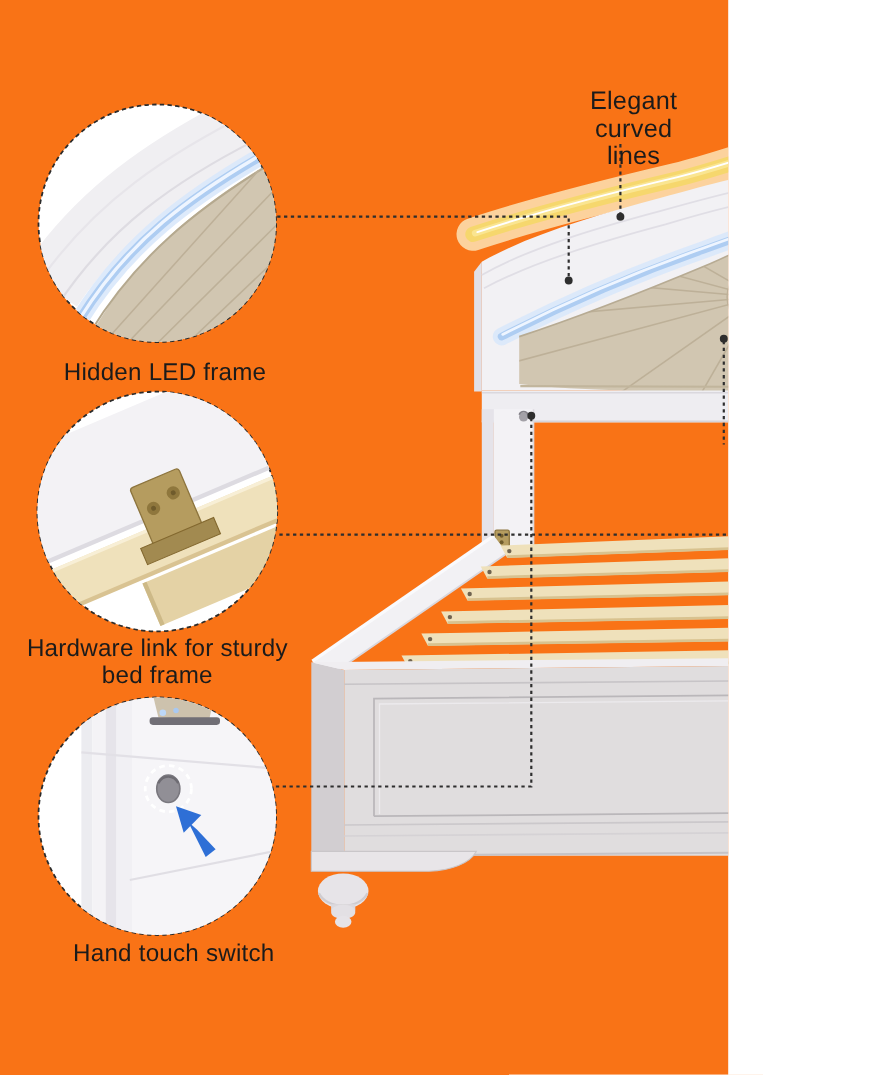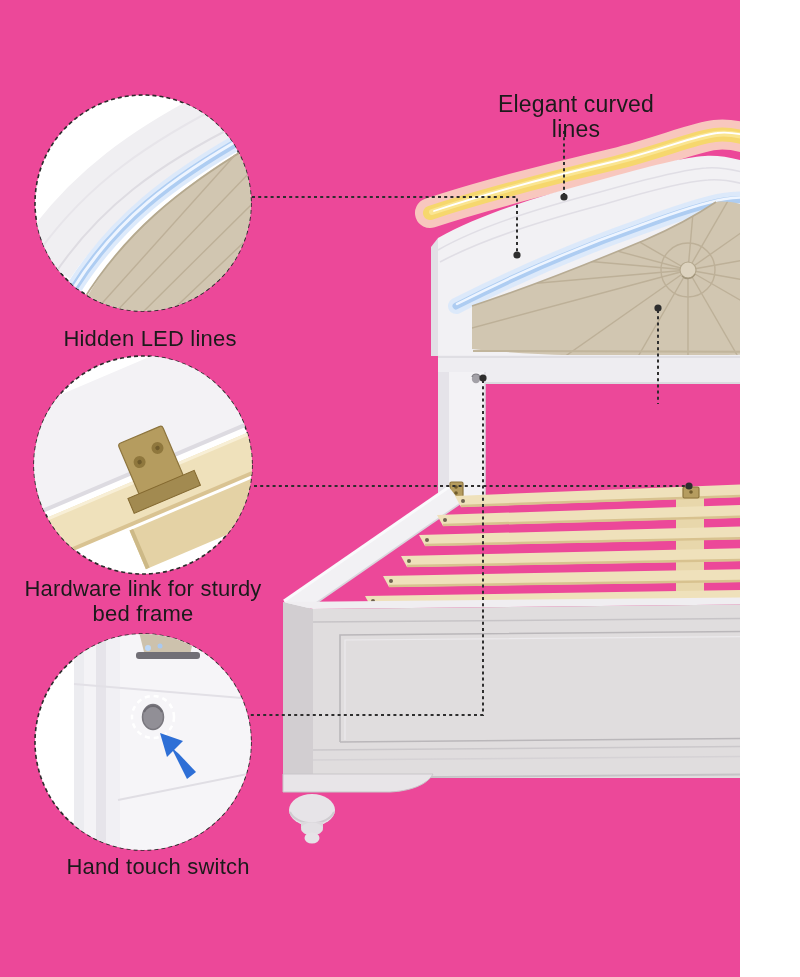--- a/index.html
+++ b/index.html
@@ -1,17 +1,17 @@
 <!DOCTYPE html>
 <html style="--text: #1b1b1b; --connector: #2e2e2e; --glow-yellow: #f6d76d; --glow-yellow-pale: #fcf2cb; --led-blue: #aecdf2; --led-blue-pale: #d9e8fb; --fabric: #d1c6b1; --fabric-seam: #bdb098; --frame-white: #f2f1f4; --frame-shadow: #e2e0e6; --wood: #efe1bb; --wood-shadow: #d8c28f; --brass: #b59c5f; --footboard: #e0ddde; --arrow-blue: #2e6fd6;"><head>
 <meta charset="utf-8">
 <style>
   html,body{margin:0;padding:0;background:#fff;}
   body{font-family:"Liberation Sans", sans-serif;}
-  .stage{position:relative;width:740px;height:977px;background:#ec4899;overflow:hidden;}
+  .stage{position:relative;width:662px;height:977px;background:#f97316;overflow:hidden;}
   .stage svg{position:absolute;left:0;top:0;}
   .lbl{
     position:absolute;
     transform:translate(-50%,-50%);
     color:var(--text,#1b1b1b);
     font-size:22px;
     line-height:25px;
     text-align:center;
     white-space:pre-line;
     letter-spacing:.2px;
@@ -263,17 +263,17 @@
       <circle cx="153" cy="717" r="21" fill="none" stroke="#ffffff" stroke-width="2.5" stroke-dasharray="5 4"></circle>
       <g>
         <polygon class="arrow" points="160,733 183,741 167,757"></polygon>
         <polygon class="arrow" points="171,747 179,754 196,772 187,779"></polygon>
       </g>
     </g>
   </g>
 </svg>
 
   <div class="lbl" style="left:576px;top:117px;font-size:23px">Elegant curved lines</div>
-  <div class="lbl" style="left:150px;top:338px">Hidden LED lines</div>
+  <div class="lbl" style="left:150px;top:338px">Hidden LED frame</div>
   <div class="lbl" style="left:143px;top:601px">Hardware link for sturdy
 bed frame</div>
   <div class="lbl" style="left:158px;top:866px">Hand touch switch</div>
 </div>
 
 </body></html>

